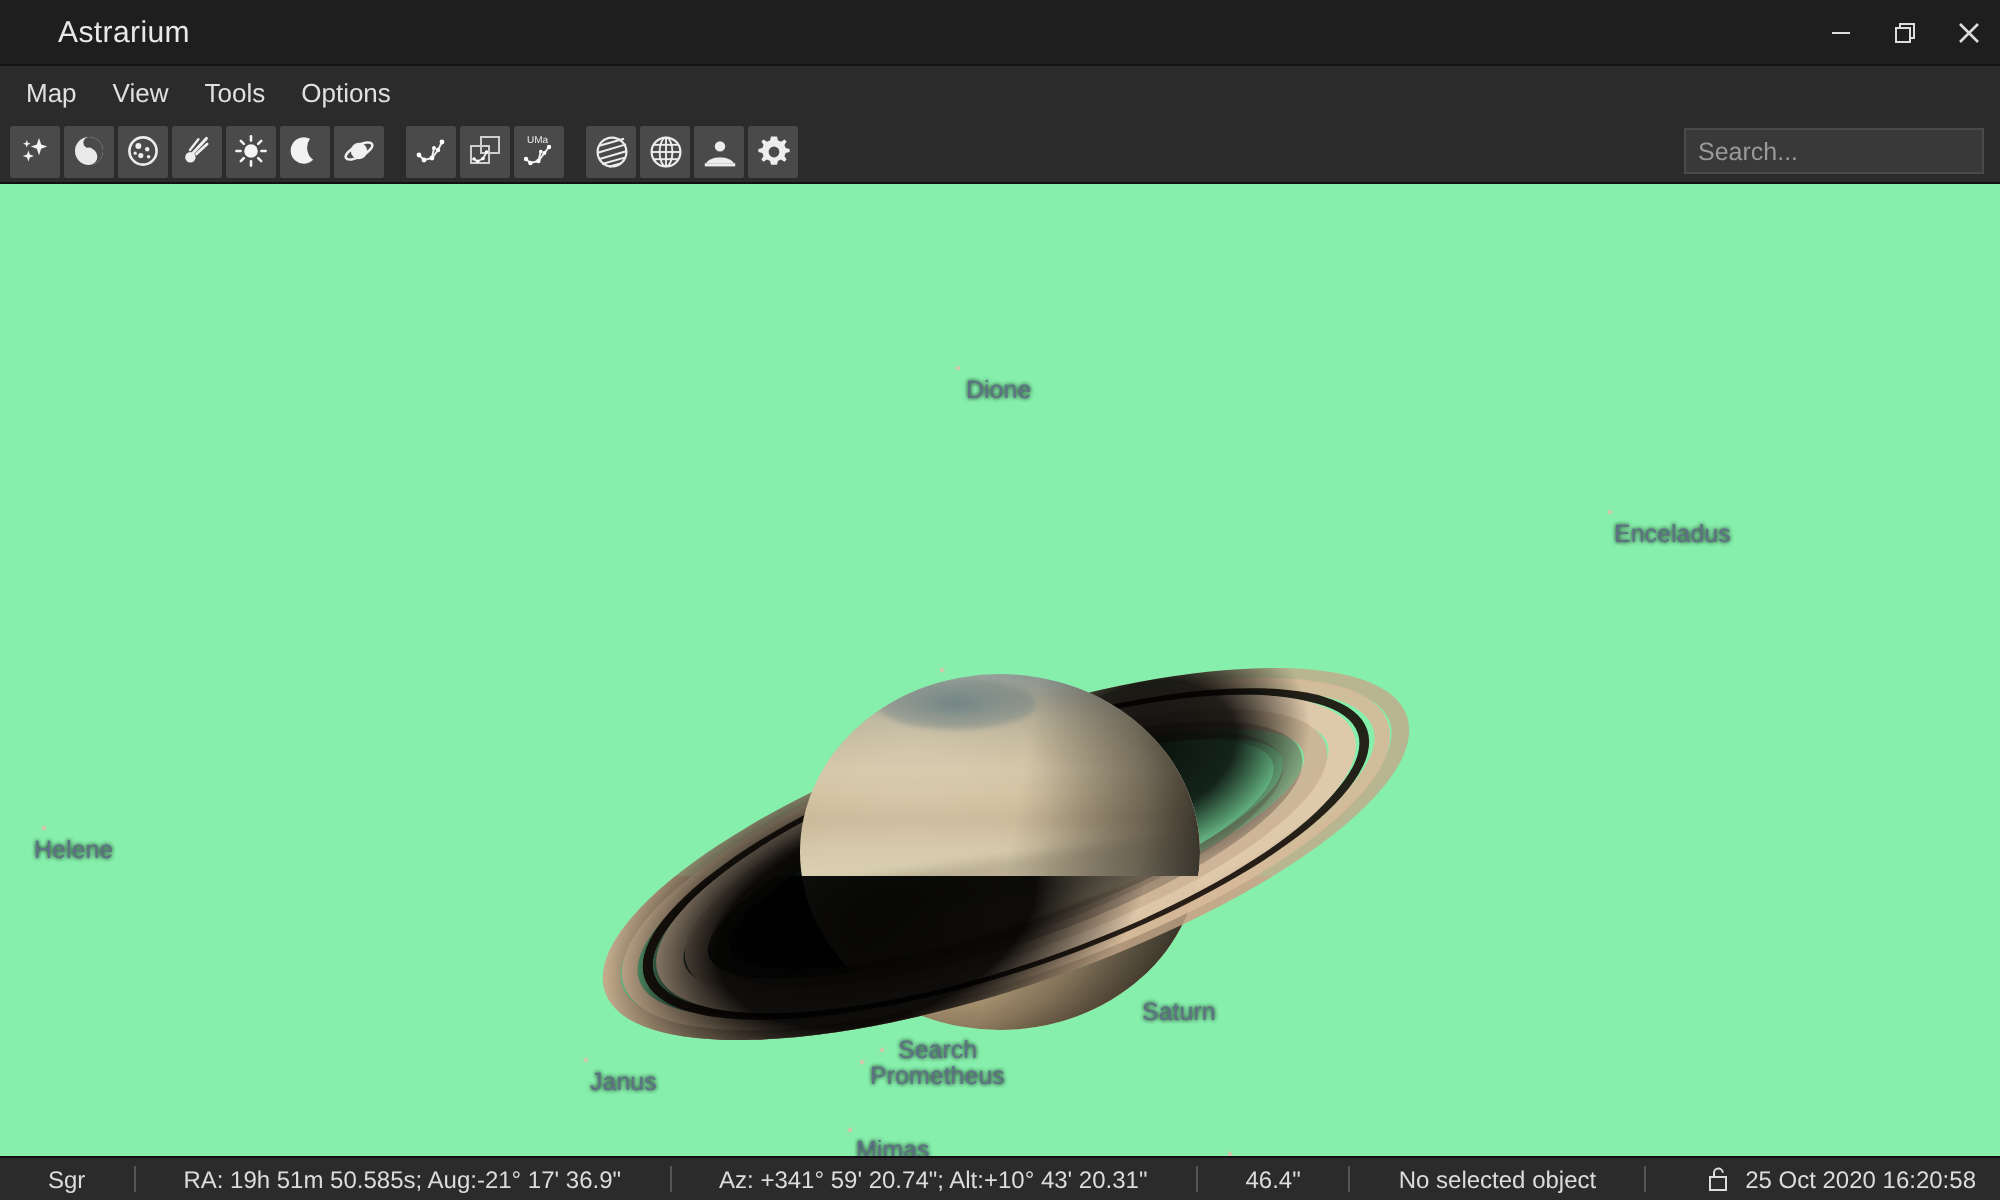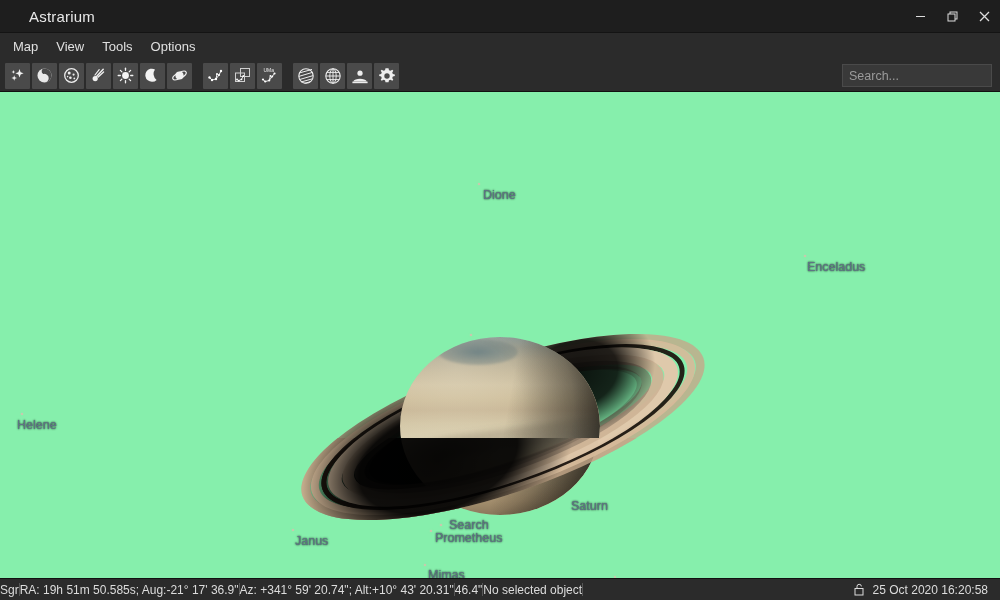--- a/index.html
+++ b/index.html
@@ -235,21 +235,21 @@
 
   
   .statusbar {
     height: 22px; min-height: 22px;
     background: #2b2b2b;
     display: flex; align-items: center;
     color: #dcdcdc;
     font-size: 12px;
     border-top: 1px solid #111;
   }
-  .sb-cell { padding: 0 0; white-space: nowrap; }
+  .sb-cell { padding: 0 24px; white-space: nowrap; }
   .sb-div { width: 1px; height: 13px; background: #565656; }
   .sb-spacer { flex: 1; }
   .sb-lock { display: flex; align-items: center; padding-left: 10px; }
   .sb-date { padding: 0 12px 0 8px; }
 </style>
 </head>
 <body>
 
 <div id="app">
 

